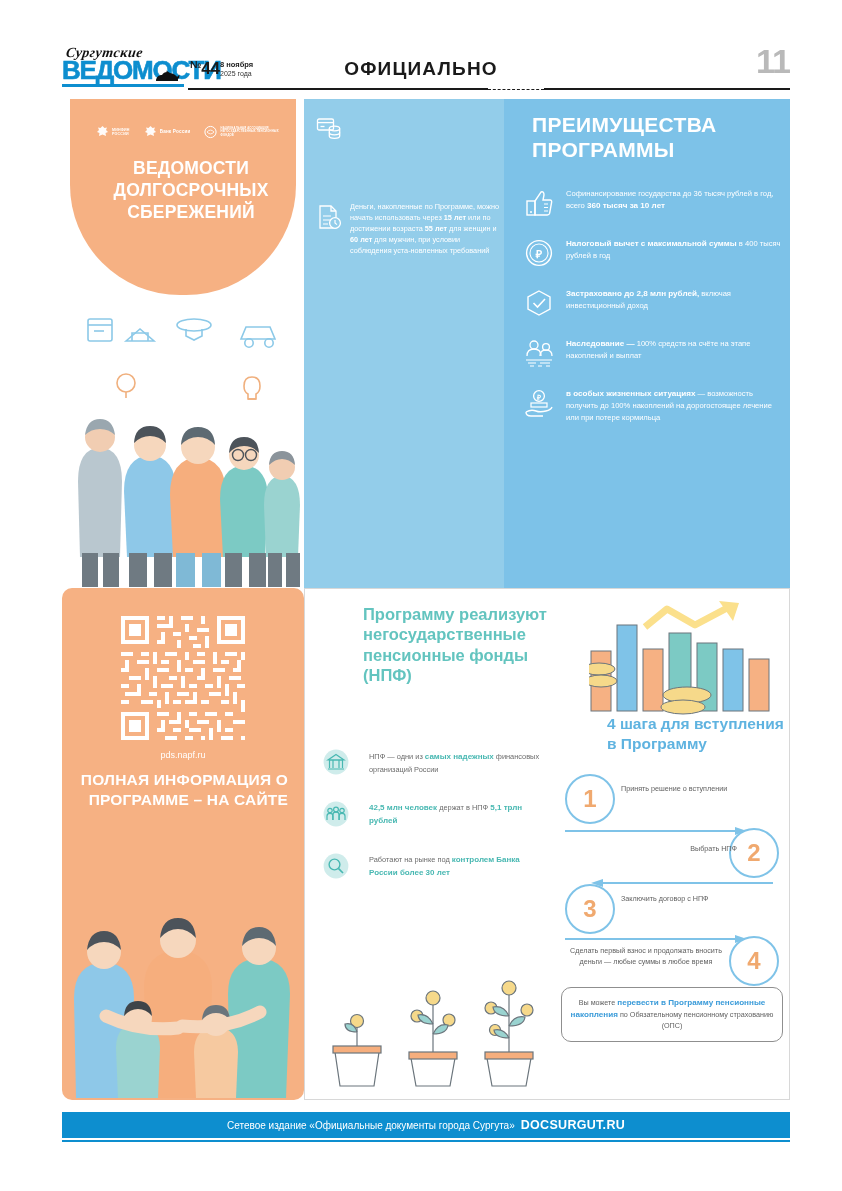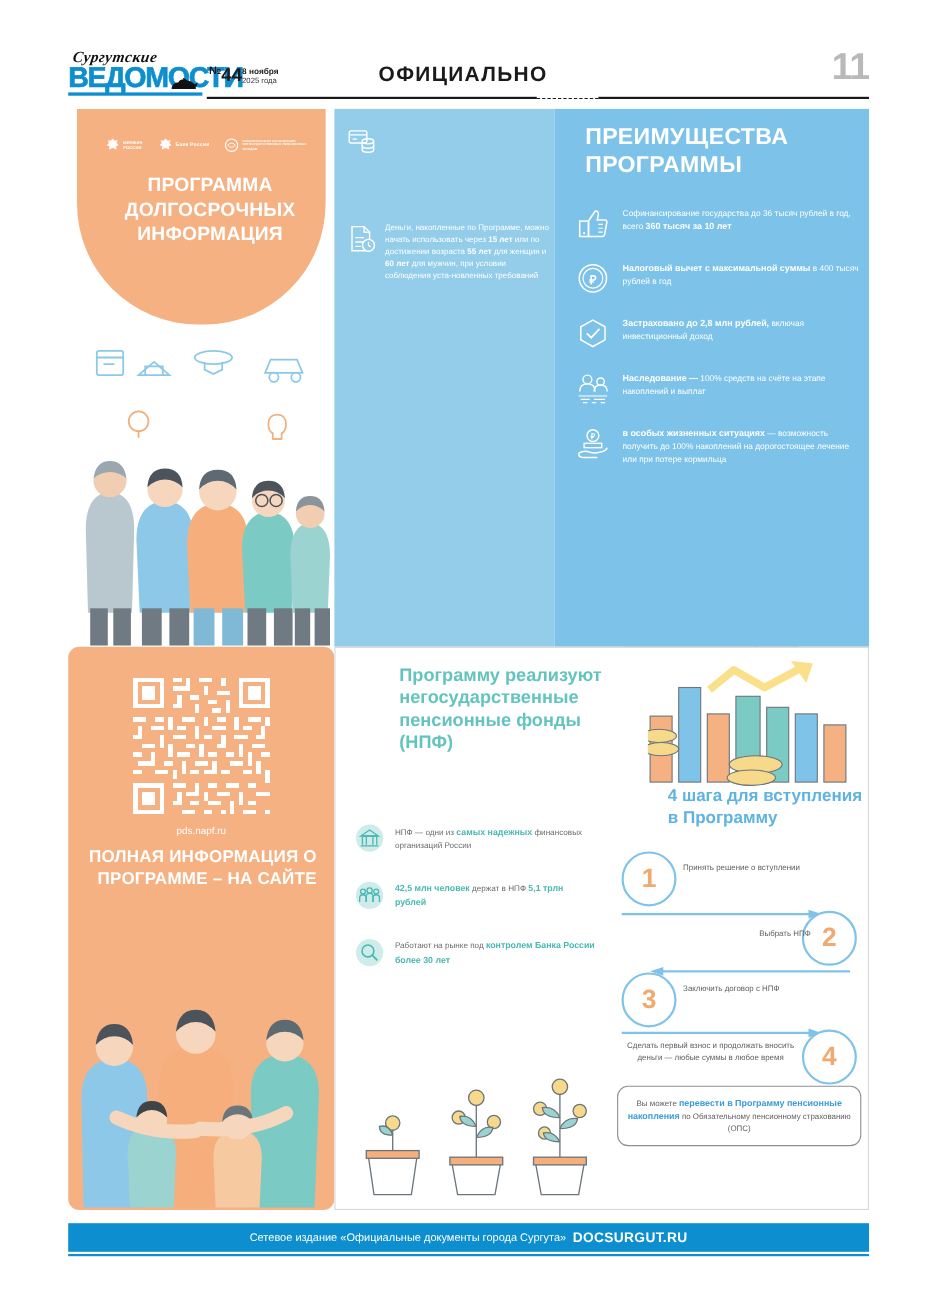--- a/index.html
+++ b/index.html
@@ -96,21 +96,21 @@
     font-weight:bold;font-size:15.5px;line-height:1.3;letter-spacing:.2px;
   }
   .hug-art{position:absolute;left:8px;top:278px;width:226px;height:232px;}
 
   .panel-npf{position:absolute;left:242px;top:0;width:486px;height:512px;background:#ffffff;border:1px solid #d8d8d8;box-sizing:border-box;}
   .npf-title{
     position:absolute;left:14px;top:15px;width:210px;color:#63c4bf;
     font-weight:bold;font-size:16.5px;line-height:1.24;margin-left:44px;
   }
   .npf-list{position:absolute;left:18px;top:160px;width:218px;}
-  .npf-item{display:flex;gap:10px;margin-bottom:26px;align-items:center;}
+  .npf-item{display:flex;gap:20px;margin-bottom:26px;align-items:flex-end;}
   .npf-ico{flex:0 0 26px;height:26px;}
   .npf-txt{font-size:7.4px;line-height:1.55;color:#6b6b6b;padding-top:1px;}
   .npf-txt b{color:#48b8b2;font-weight:bold;font-size:8px;}
   .plants-art{position:absolute;left:20px;top:375px;width:220px;height:125px;}
 
   .chart-art{position:absolute;left:284px;top:8px;width:190px;height:120px;}
   .steps-title{
     position:absolute;left:302px;top:125px;width:185px;color:#5fb3e0;
     font-weight:bold;font-size:15.5px;line-height:1.26;
   }
@@ -194,21 +194,21 @@
               <svg width="13" height="14" viewBox="0 0 13 14">
                 <circle cx="6.5" cy="7" r="5.6" fill="none" stroke="#fff" stroke-width="1"></circle>
                 <path d="M3 7 Q6.5 3.2 10 7 Q6.5 10.8 3 7 Z" fill="none" stroke="#fff" stroke-width=".8"></path>
               </svg>
               <div class="lg-txt" style="font-size:2.7px;max-width:62px">
                 <div>НАЦИОНАЛЬНАЯ АССОЦИАЦИЯ</div>
                 <div>НЕГОСУДАРСТВЕННЫХ ПЕНСИОННЫХ ФОНДОВ</div>
               </div>
             </div>
           </div>
-          <div class="prog-title">ПРОГРАММА ДОЛГОСРОЧНЫХ ИНФОРМАЦИЯ</div>
+          <div class="prog-title">ВЕДОМОСТИ ДОЛГОСРОЧНЫХ СБЕРЕЖЕНИЙ</div>
         </div>
 
         <svg class="people-art" viewBox="0 0 234 292">
 
           <g stroke="#8cc9e8" stroke-width="1.6" fill="none">
             <rect x="22" y="24" width="24" height="22" rx="2"></rect>
             <path d="M22 30 h24"></path>
             <path d="M28 36 h10"></path>
             <path d="M60 46 l14 -12 l14 12 Z"></path>
             <path d="M66 46 v-8 h16 v8"></path>

